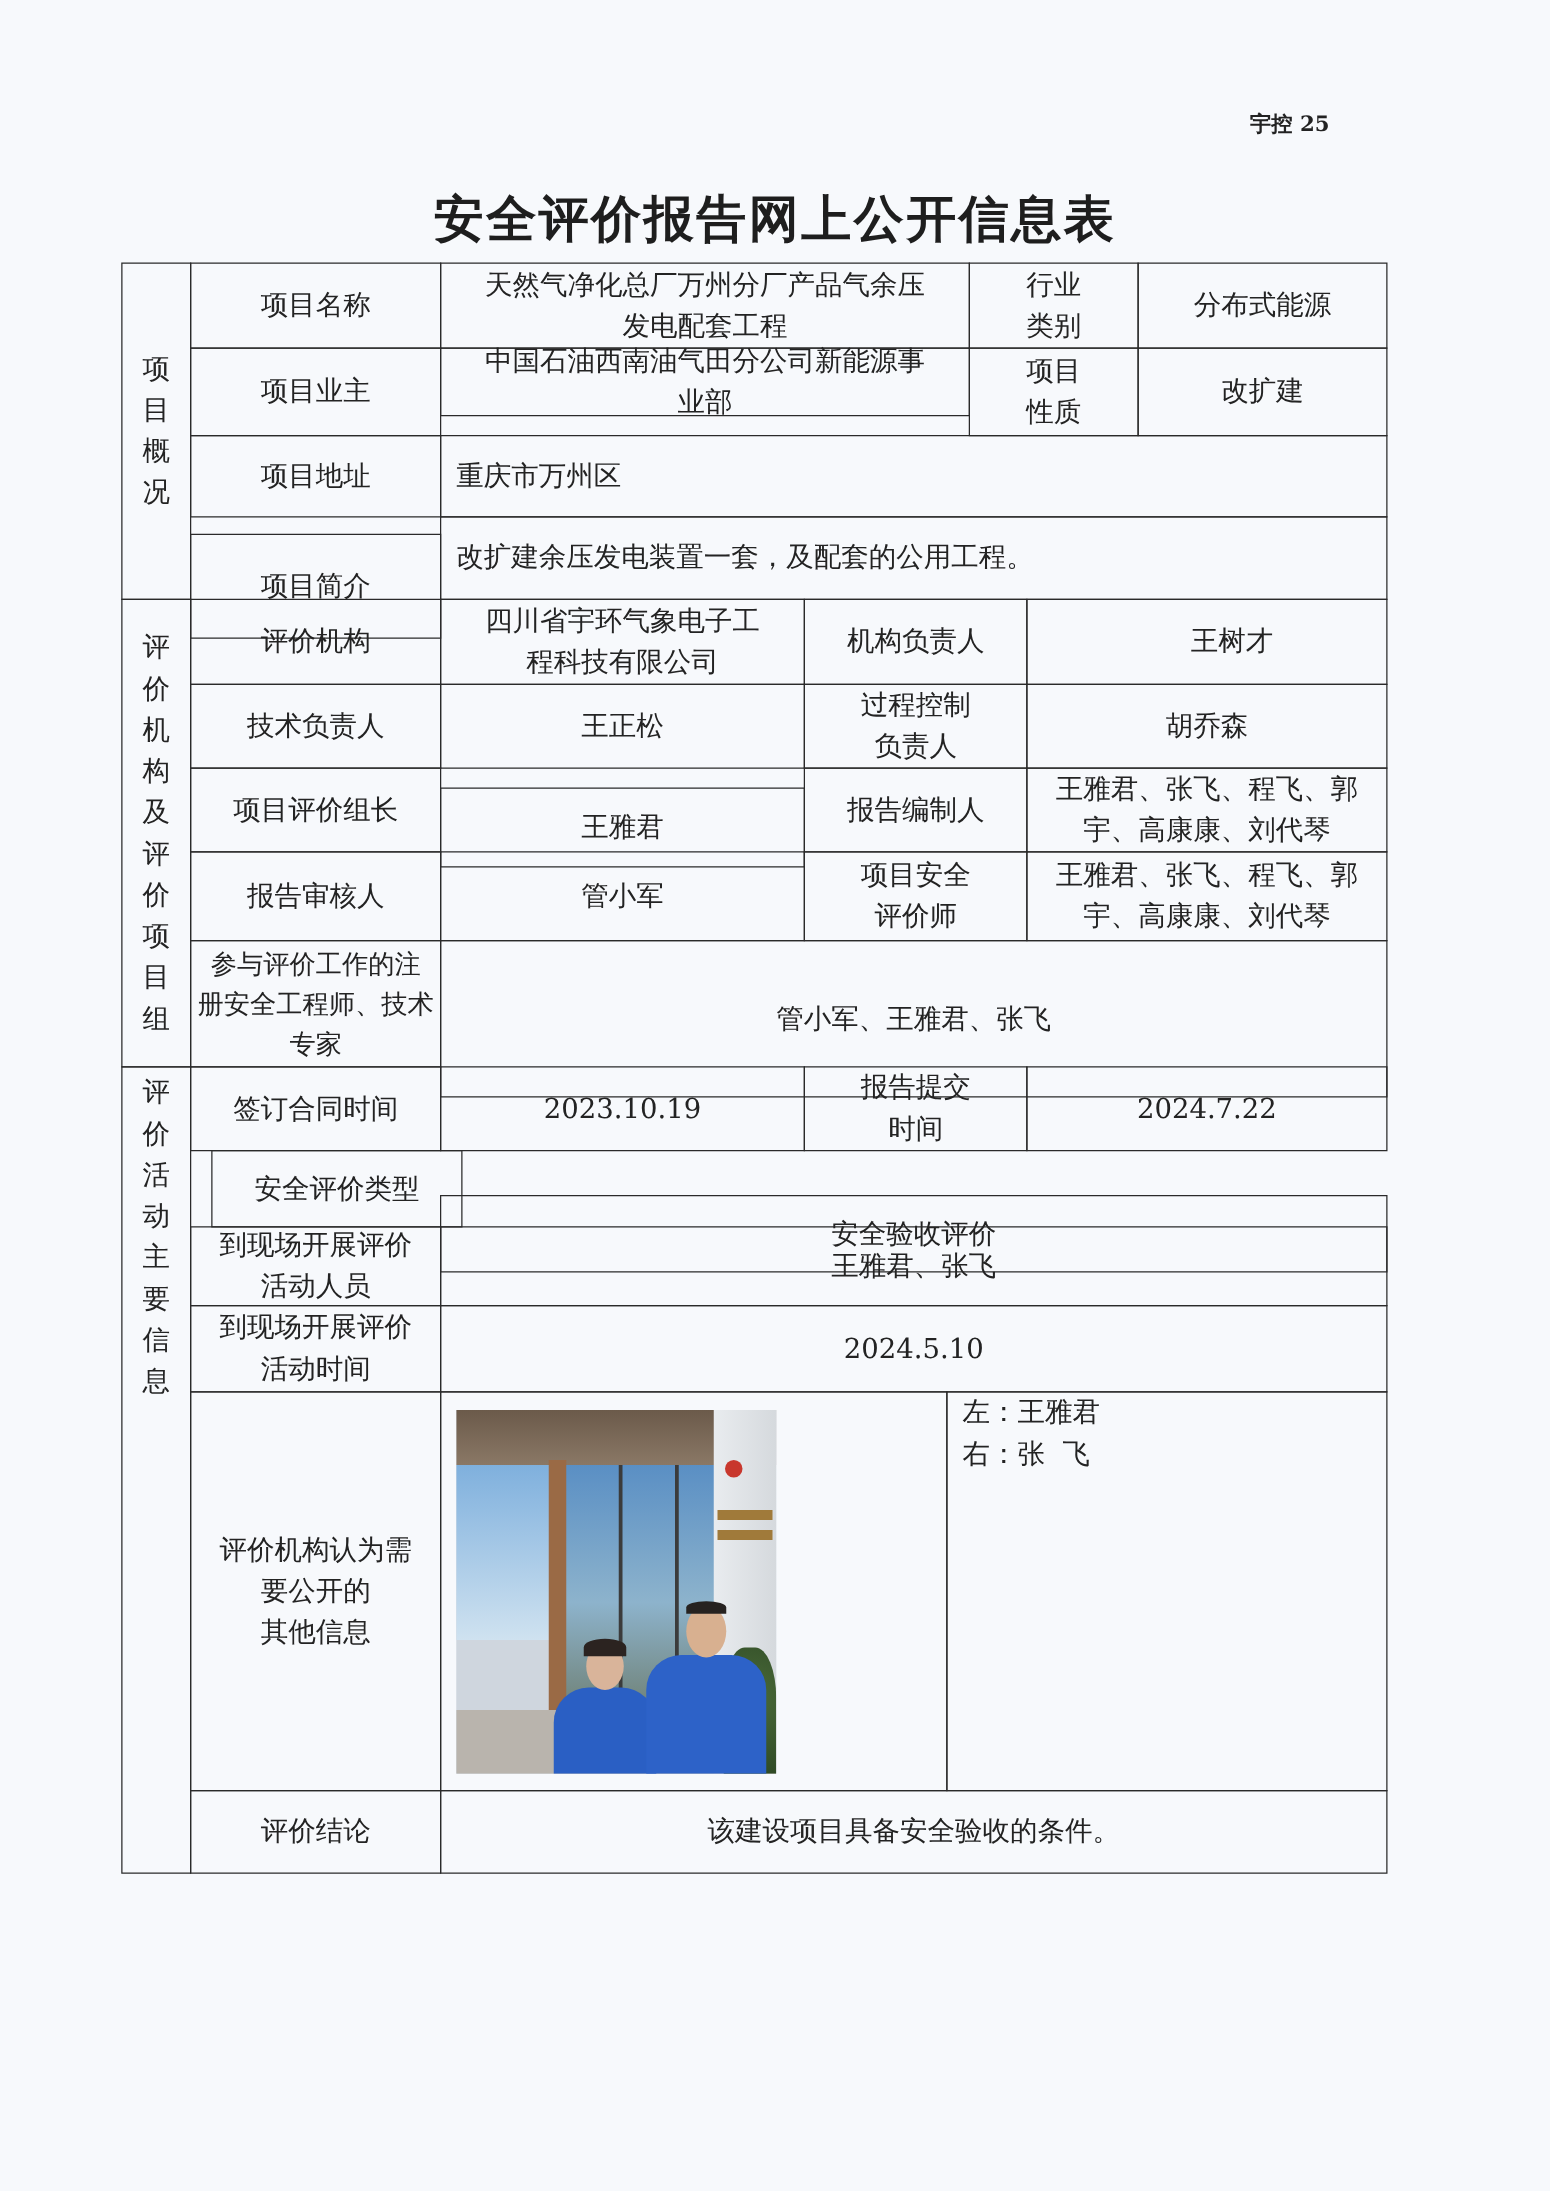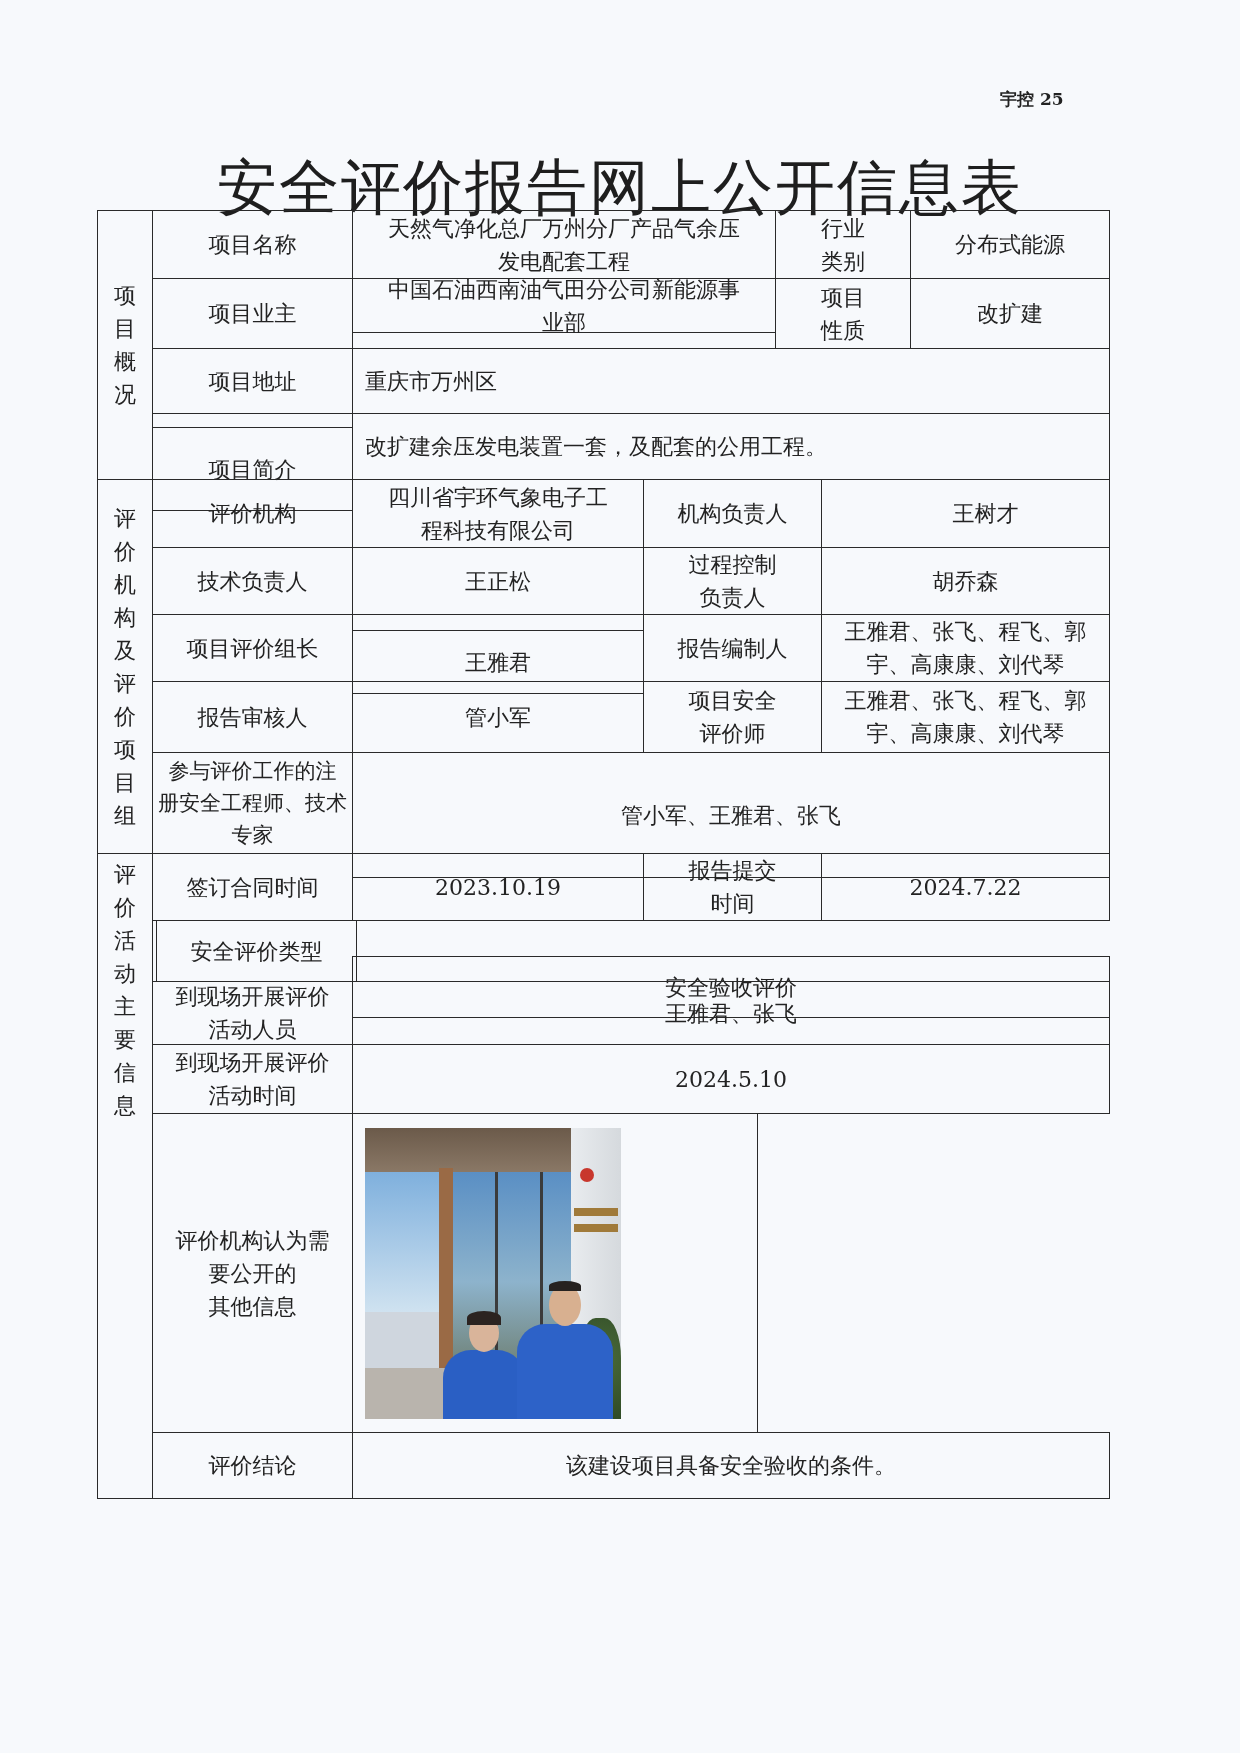--- a/index.html
+++ b/index.html
@@ -3,21 +3,21 @@
 <meta charset="utf-8">
 <style>
   html, body { margin:0; padding:0; }
   body {
     width:1240px; height:1753px; position:relative; overflow:hidden;
     background:#f7f9fc;
     font-family:"DejaVu Sans","Liberation Sans",sans-serif;
     color:#222;
   }
   .doc-code { position:absolute; left:1000px; top:88px; font-family:"DejaVu Serif","Liberation Serif",serif; font-size:17px; font-weight:bold; color:#222; }
-  .title { position:absolute; left:0; width:1240px; top:148px; text-align:center; font-size:60px; font-weight:normal; letter-spacing:2px; color:#1e1e1e; }
+  .title { position:absolute; left:0; width:1240px; top:148px; text-align:center; font-size:40px; font-weight:bold; letter-spacing:2px; color:#1e1e1e; }
   .grid { position:absolute; left:0; top:0; width:1240px; height:1753px; }
   .cell {
     position:absolute; box-sizing:border-box;
     border:1.5px solid #2a2a2a;
     display:flex; align-items:center; justify-content:center;
     text-align:center; font-size:22px; line-height:33px; color:#232323;
     padding:0 6px; background:transparent;
   }
   .cell.left { justify-content:flex-start; text-align:left; padding-left:12px; }
   .cell.vert { flex-direction:column; font-size:22px; line-height:33px; padding:0; }
@@ -158,41 +158,45 @@
   </div>
 
   <div class="cell" style="left:152px;top:853px;width:201px;height:68px;">签订合同时间</div>
   <div class="cell mono" style="left:352px;top:853px;width:292px;height:68px;">2023.10.19</div>
   <div class="cell vert" style="left:643px;top:853px;width:179px;height:68px;">
     <span>报告提交</span>
     <span>时间</span>
   </div>
   <div class="cell mono" style="left:821px;top:853px;width:289px;height:68px;">2024.7.22</div>
 
-  <div class="cell" style="left:156px;top:920px;width:201px;height:62px;">安全评价类型</div>
+  <div class="cell" style="left:169px;top:920px;width:201px;height:62px;">安全评价类型</div>
   <div class="cell" style="left:352px;top:920px;width:758px;height:62px;margin-top:36px;">安全验收评价</div>
 
   <div class="cell vert" style="left:152px;top:981px;width:201px;height:64px;">
     <span>到现场开展评价</span>
     <span>活动人员</span>
   </div>
   <div class="cell" style="left:352px;top:981px;width:758px;height:64px;">王雅君、张飞</div>
 
   <div class="cell vert" style="left:152px;top:1044px;width:201px;height:70px;">
     <span>到现场开展评价</span>
     <span>活动时间</span>
   </div>
   <div class="cell mono" style="left:352px;top:1044px;width:758px;height:70px;">2024.5.10</div>
 
   <div class="cell vert" style="left:152px;top:1113px;width:201px;height:320px;">
     <span>评价机构认为需</span>
     <span>要公开的</span>
     <span>其他信息</span>
   </div>
   <div class="cell" style="left:352px;top:1113px;width:406px;height:320px;"></div>
+  <div class="cell caption left" style="left:757px;top:1113px;width:353px;height:320px;padding-left:12px;">
+    <span>左：王雅君</span>
+    <span style="white-space:pre;">右：张  飞</span>
+  </div>
 
   <div class="cell" style="left:152px;top:1432px;width:201px;height:67px;">评价结论</div>
   <div class="cell" style="left:352px;top:1432px;width:758px;height:67px;">该建设项目具备安全验收的条件。</div>
 </div>
 
 <div class="photo">
   <div class="roof"></div>
   <div class="sky"></div>
   <div class="glass"></div>
   <div class="mullion1"></div>

